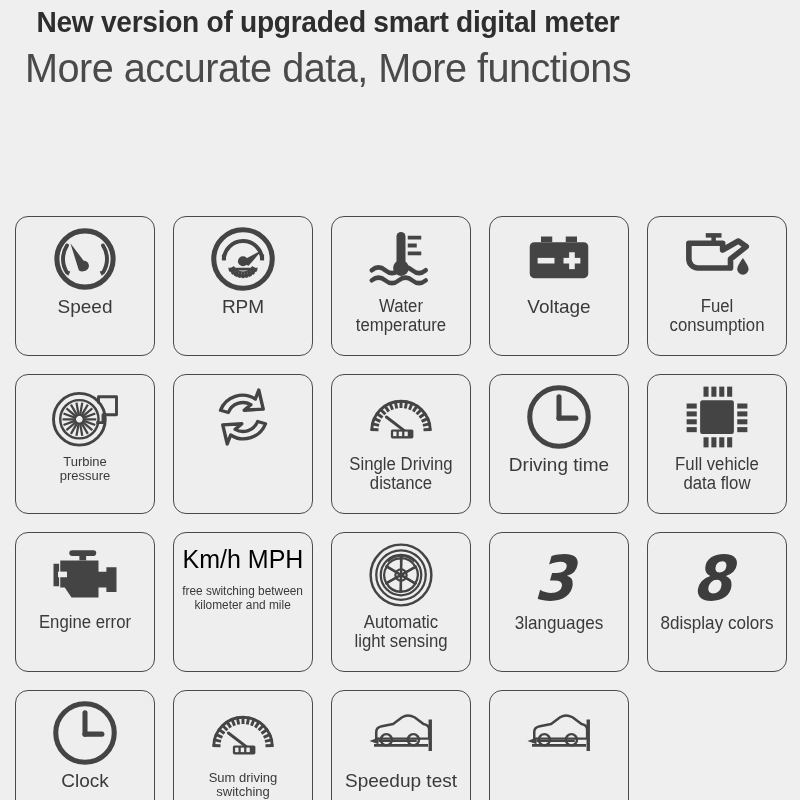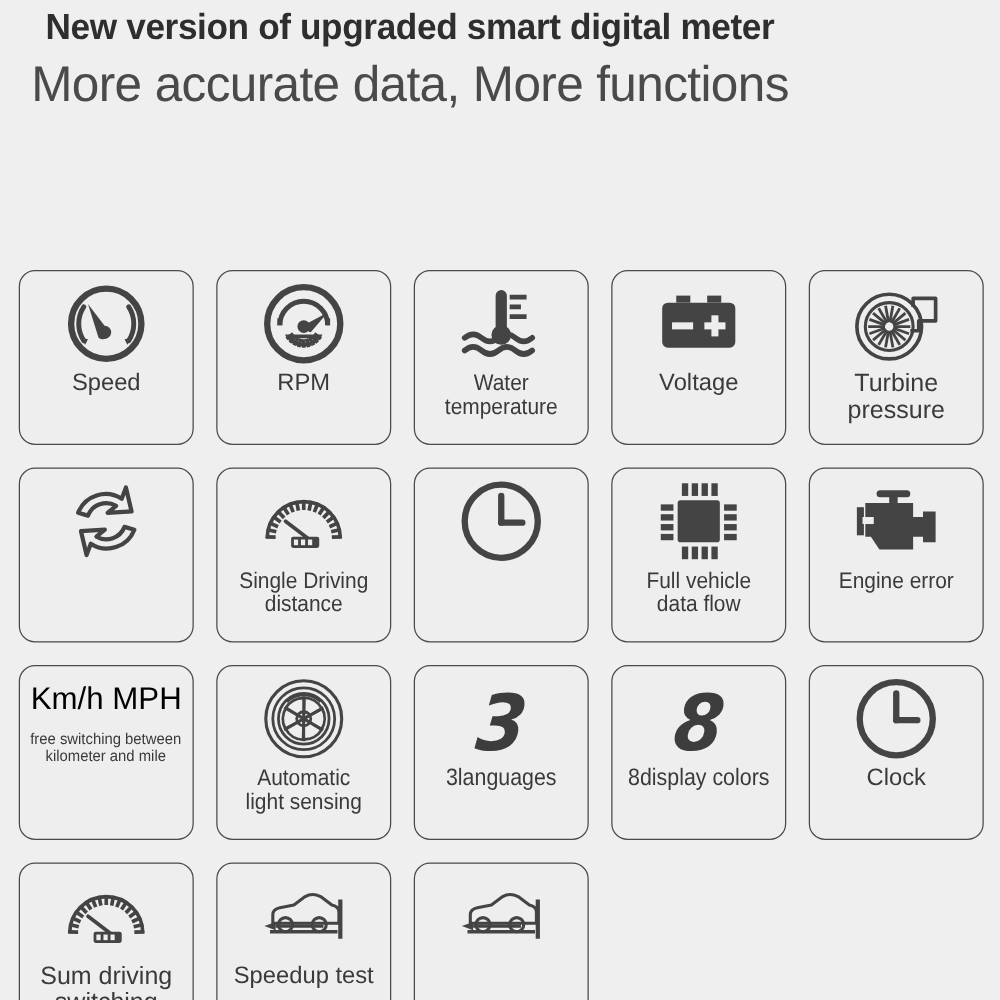--- a/index.html
+++ b/index.html
@@ -55,21 +55,21 @@
     display:flex;align-items:center;justify-content:center;
     margin-top:4px;
   }
   .label{
     font-size:19px;line-height:1.05;
     text-align:center;color:#3a3a3a;
     padding:0 2px;
     width:138px;
     white-space:pre-line;
   }
-  .label.two{font-size:20px;}
+  .label.two{font-size:13px;}
   .label.tight{font-size:18px;transform:scaleX(0.93);}
   .label.tiny{font-size:19px;transform:scaleX(0.9);}
 
   
   .unit-tile .unit-main{
     font-size:25px;line-height:1.15;text-align:center;
     color:#000000;margin-top:12px;font-weight:400;
   }
   .unit-tile .unit-sub{
     font-size:12.5px;line-height:1.12;text-align:center;
@@ -156,20 +156,32 @@
           <svg width="72" height="72" viewBox="0 0 64 64">
             <rect x="16" y="12" width="10" height="5" fill="#444444"></rect>
             <rect x="38" y="12" width="10" height="5" fill="#444444"></rect>
             <rect x="6" y="17" width="52" height="32" rx="4" fill="#444444"></rect>
             <rect x="13" y="31" width="15" height="5" fill="#eeeeee"></rect>
             <rect x="36" y="31" width="15" height="5" fill="#eeeeee"></rect>
             <rect x="41" y="26" width="5" height="15" fill="#eeeeee"></rect>
           </svg>
         </div>
         <div class="label">Voltage</div>
+      </div>
+      <div class="tile">
+        <div class="icon">
+          <svg width="72" height="72" viewBox="0 0 64 64">
+            <rect x="22" y="9" width="14" height="4" fill="#444444"></rect>
+            <rect x="27" y="12" width="4" height="6" fill="#444444"></rect>
+            <path d="M7 18 h30 v6 l14 -8 l7 5 l-14 11 v8 h-29 a8 8 0 0 1 -8 -8 z" fill="none" stroke="#444444" stroke-width="5" stroke-linejoin="round"></path>
+            <path d="M55 31 c4 6 5 8 5 10 a5 5 0 0 1 -10 0 c0 -2 1 -4 5 -10 z" fill="#444444"></path>
+          </svg>
+        </div>
+        <div class="label tight">Fuel
+consumption</div>
       </div>
       <div class="tile">
         <div class="icon">
           <svg width="72" height="72" viewBox="0 0 64 64">
             <circle cx="27" cy="34" r="23" fill="none" stroke="#444444" stroke-width="2.6"></circle>
             <circle cx="27" cy="34" r="17" fill="none" stroke="#444444" stroke-width="2.2"></circle>
             <line x1="30.0" y1="34.0" x2="42.0" y2="34.0" stroke="#444444" stroke-width="2"></line>
             <line x1="29.8" y1="35.0" x2="41.1" y2="39.1" stroke="#444444" stroke-width="2"></line>
             <line x1="29.3" y1="35.9" x2="38.5" y2="43.6" stroke="#444444" stroke-width="2"></line>
             <line x1="28.5" y1="36.6" x2="34.5" y2="47.0" stroke="#444444" stroke-width="2"></line>
@@ -233,20 +245,21 @@
 distance</div>
       </div>
       <div class="tile">
         <div class="icon">
           <svg width="72" height="72" viewBox="0 0 64 64">
             <circle cx="32" cy="32" r="26" fill="none" stroke="#444444" stroke-width="4.5"></circle>
             <line x1="32" y1="14" x2="32" y2="33" stroke="#444444" stroke-width="4.5" stroke-linecap="round"></line>
             <line x1="32" y1="33" x2="47" y2="33" stroke="#444444" stroke-width="4.5" stroke-linecap="round"></line>
           </svg>
         </div>
+        <div class="label">Driving time</div>
       </div>
       <div class="tile">
         <div class="icon">
           <svg width="72" height="72" viewBox="0 0 64 64">
             <rect x="17" y="17" width="30" height="30" rx="2" fill="#444444"></rect>
             <rect x="20" y="5" width="4.5" height="9" fill="#444444"></rect>
             <rect x="20" y="50" width="4.5" height="9" fill="#444444"></rect>
             <rect x="5" y="20" width="9" height="4.5" fill="#444444"></rect>
             <rect x="50" y="20" width="9" height="4.5" fill="#444444"></rect>
             <rect x="27" y="5" width="4.5" height="9" fill="#444444"></rect>

